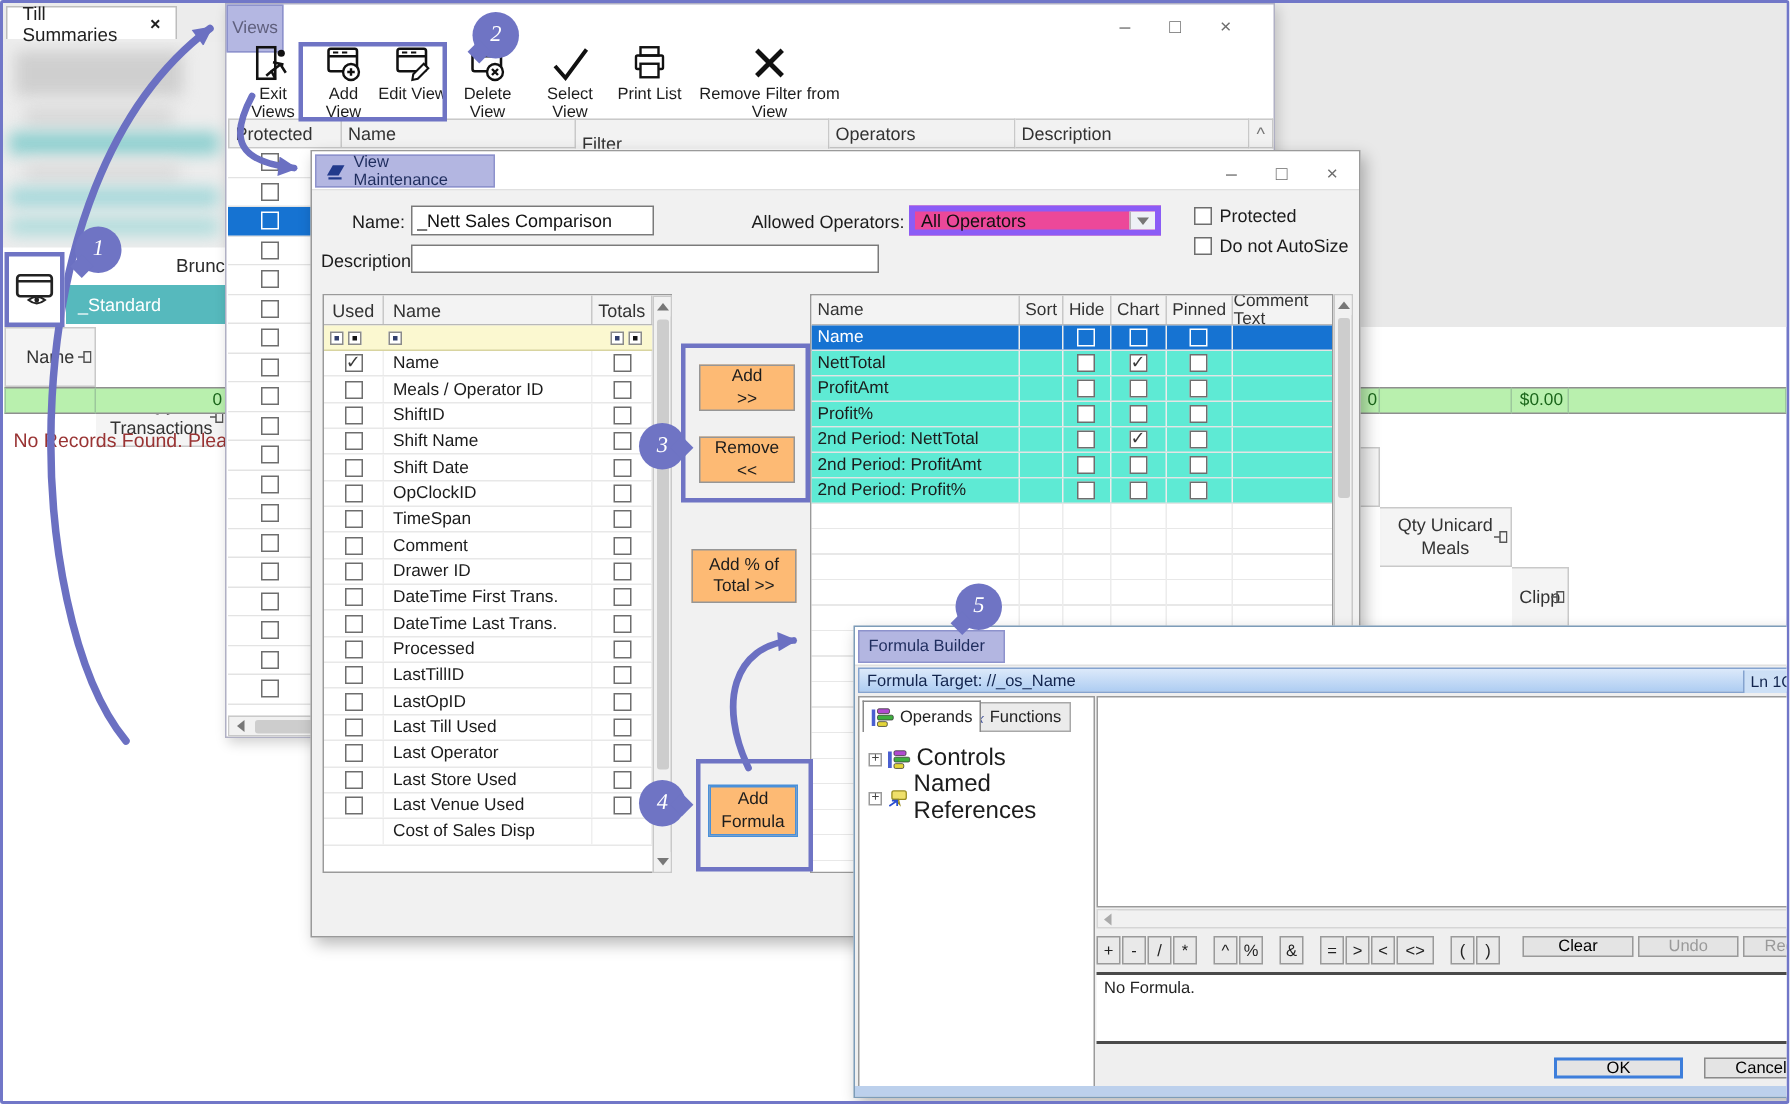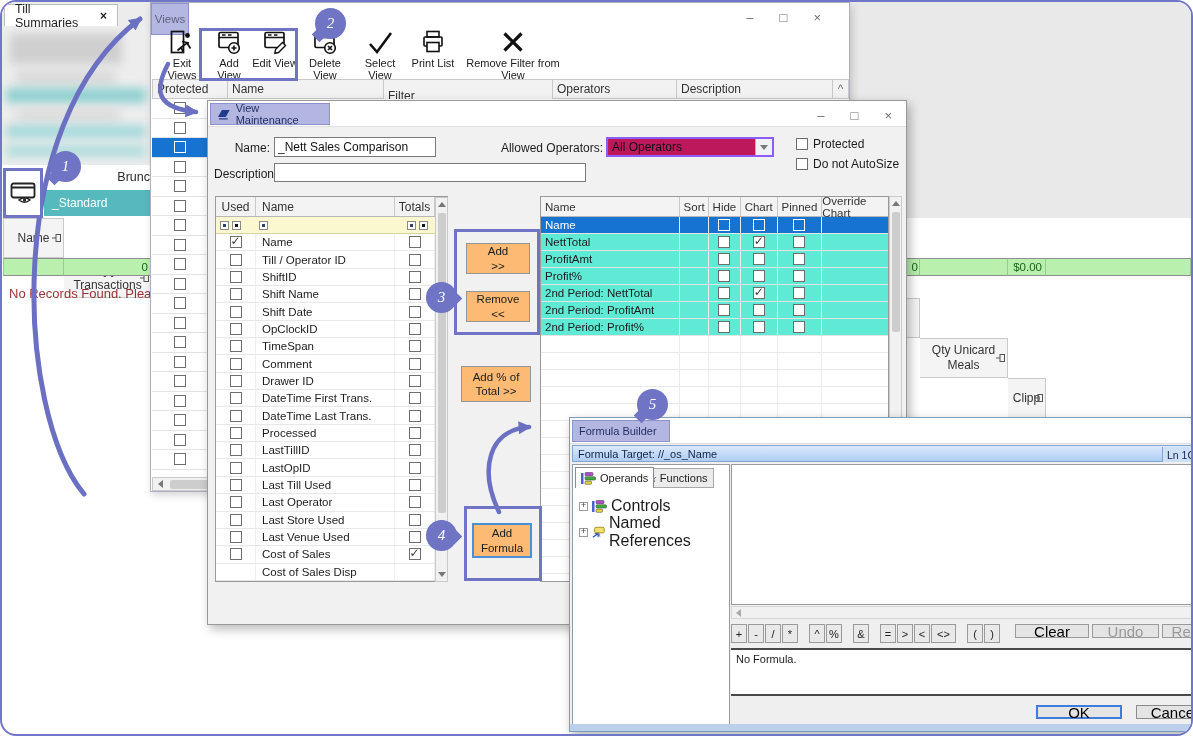--- a/index.html
+++ b/index.html
@@ -1,17 +1,17 @@
 <!DOCTYPE html>
 <html><head>
 <meta charset="utf-8">
 <style>
   html,body{margin:0;padding:0;background:#fff;}
   *{box-sizing:border-box;font-family:"Liberation Sans","DejaVu Sans",sans-serif;}
-  #screen{position:relative;width:1193px;height:736px;background:#fff;border:2px solid #7177c8;border-radius:16px;overflow:hidden;}
+  #screen{position:relative;width:1193px;height:736px;background:#fff;border:2px solid #7177c8;border-radius:2px;overflow:hidden;}
   .abs{position:absolute;}
   .txt{font-size:12px;color:#2b2b2b;}
 
   
   .cb{width:12px;height:12px;border:1px solid #6e6e6e;background:#fff;display:inline-block;position:relative;flex:none;}
   .cb.checked::after{content:"✓";position:absolute;left:0px;top:-3px;font-size:12px;color:#3a3a3a;}
   .cb.cb-white{border-color:#fff;background:transparent;}
   .ficon{width:9px;height:9px;border:1px solid #8a8a8a;background:#fff;display:inline-block;position:relative;}
   .ficon::after{content:"";position:absolute;inset:2px;background:#33406e;}
   .ficon.dark::after{background:#141414;}
@@ -45,21 +45,21 @@
   .prow{height:19.5px;border-bottom:1px solid #e3e3e3;display:flex;align-items:center;background:#fff;}
   .prow .cb{margin-left:22px;}
   .prow.sel{background:#1673d2;}
 
   
   #vm{background:#f1f1f1;border:1px solid #9a9a9a;box-shadow:3px 4px 10px rgba(0,0,0,.28);}
   .dlg-titlebar{position:absolute;left:0;top:0;right:0;height:26px;background:#fff;border-bottom:1px solid #e0e0e0;}
   .dlg-label{position:absolute;background:#b3b6e1;border:1px solid #8d92cc;color:#1f2d5e;font-size:11px;display:flex;align-items:center;gap:5px;padding:0 6px;}
   .fldlabel{font-size:12px;color:#1c1c1c;text-align:right;}
   .input{border:1px solid #7a7a7a;background:#fff;font-size:12px;padding:0 3px;color:#111;}
-  .dd{border:2px solid #8b5cf6;background:#be185d;display:flex;align-items:center;}
+  .dd{border:4px solid #8b5cf6;background:#ec4899;display:flex;align-items:center;}
   .dd .dd-val{flex:1;font-size:12px;padding-left:4px;color:#111;}
   .dd .dd-btn{width:17px;align-self:stretch;border-left:1px solid #b5b5b5;background:#eef1f6;display:flex;align-items:center;justify-content:center;}
   .cklabel{display:flex;align-items:center;gap:5px;font-size:12px;color:#1c1c1c;}
   .list{background:#fff;border:1px solid #9a9a9a;}
   .lh{background:#f3f3f3;border-bottom:1px solid #b8b8b8;display:flex;height:20px;font-size:12px;color:#333;}
   .lh span{border-right:1px solid #c8c8c8;display:flex;align-items:center;}
   .filterrow{background:#fbf8d0;border-bottom:1px solid #d8d4a0;display:flex;align-items:center;height:17px;}
   .frow{height:17.35px;border-bottom:1px solid #e8e8e8;display:flex;align-items:center;}
   .fcell{display:flex;align-items:center;height:100%;border-right:1px solid #efefef;}
   .fcell-used{width:40px;justify-content:center;}
@@ -88,21 +88,21 @@
   .pane{background:#fff;border:1px solid #9a9a9a;}
   .tabb{position:absolute;display:flex;align-items:center;gap:4px;font-size:11px;color:#222;padding:0 5px;}
   .tab-active{background:#fff;border:1px solid #8a8a8a;border-bottom:none;z-index:2;}
   .tab-idle{background:#ebebeb;border:1px solid #a8a8a8;}
   .treeitem{position:absolute;display:flex;align-items:center;gap:4px;font-size:16px;color:#1c1c1c;}
   .expander{width:9px;height:9px;border:1px solid #9a9a9a;background:#fff;position:relative;flex:none;}
   .expander::after{content:"+";position:absolute;left:1px;top:-3px;font-size:9px;color:#444;}
   .opbtn{width:16px;height:19px;border:1px solid #9a9a9a;background:#e9e9e9;font-size:11px;color:#222;display:flex;align-items:center;justify-content:center;padding:0;}
   .opbtn.wide{width:25px;}
   .opgap{width:9px;display:inline-block;}
-  .actbtn{position:absolute;height:14px;border:1px solid #9a9a9a;background:#e4e4e4;font-size:15px;display:flex;align-items:center;justify-content:center;}
+  .actbtn{position:absolute;height:14px;border:1px solid #9a9a9a;background:#e4e4e4;font-size:11px;display:flex;align-items:center;justify-content:center;}
   .actbtn.disabled{color:#9a9a9a;}
   .fxi{font-style:italic;font-family:"Liberation Serif","DejaVu Serif",serif;color:#44549c;font-size:12px;}
 
   
   .ann-box{position:absolute;border:3px solid #6f74c4;z-index:55;pointer-events:none;}
   .balloon{position:absolute;width:31px;height:31px;border-radius:50%;background:#6f74c4;color:#fff;display:flex;align-items:center;justify-content:center;font-size:15px;font-style:italic;font-family:"Liberation Serif","DejaVu Serif",serif;z-index:60;}
   .balloon::before{content:"";position:absolute;width:11px;height:11px;background:#6f74c4;transform:rotate(45deg);}
   .tail-bl::before{left:-1px;bottom:-1px;}
   .tail-r::before{right:-3px;top:11px;}
   #arrows{position:absolute;inset:0;z-index:50;pointer-events:none;}
@@ -383,21 +383,21 @@
             </span>
             <span class="fcell fcell-name">Name</span>
             <span class="fcell fcell-totals">
               <span class="cb"></span>
             </span>
           </div>
           <div class="frow">
             <span class="fcell fcell-used">
               <span class="cb"></span>
             </span>
-            <span class="fcell fcell-name">Till / Operator ID</span>
+            <span class="fcell fcell-name">Meals / Operator ID</span>
             <span class="fcell fcell-totals">
               <span class="cb"></span>
             </span>
           </div>
           <div class="frow">
             <span class="fcell fcell-used">
               <span class="cb"></span>
             </span>
             <span class="fcell fcell-name">ShiftID</span>
             <span class="fcell fcell-totals">
@@ -530,29 +530,20 @@
               <span class="cb"></span>
             </span>
           </div>
           <div class="frow">
             <span class="fcell fcell-used">
               <span class="cb"></span>
             </span>
             <span class="fcell fcell-name">Last Venue Used</span>
             <span class="fcell fcell-totals">
               <span class="cb"></span>
-            </span>
-          </div>
-          <div class="frow">
-            <span class="fcell fcell-used">
-              <span class="cb"></span>
-            </span>
-            <span class="fcell fcell-name">Cost of Sales</span>
-            <span class="fcell fcell-totals">
-              <span class="cb checked"></span>
             </span>
           </div>
           <div class="frow">
             <span class="fcell fcell-used"></span>
             <span class="fcell fcell-name">Cost of Sales Disp</span>
             <span class="fcell fcell-totals"></span>
           </div>
         </div>
       <div class="abs sbar" style="left:219px;top:0;width:13px;height:385px;">
         <span class="sbtn">
@@ -574,21 +565,21 @@
     <button class="midbtn" style="left:265px;top:423px;width:58px;height:33px;border:1px solid #4a90d9;outline:1px solid #4a90d9;">Add
 Formula</button>
 
     <div class="abs" style="left:332px;top:95px;width:349px;height:386px;border:1px solid #9a9a9a;background:#fff;overflow:hidden;">
       <div class="shdr">
         <span style="width:140px;justify-content:flex-start;padding-left:4px;">Name</span>
         <span style="width:29px;">Sort</span>
         <span style="width:32px;">Hide</span>
         <span style="width:37px;">Chart</span>
         <span style="width:45px;">Pinned</span>
-        <span style="width:66px;border-right:none;">Override Chart</span>
+        <span style="width:66px;border-right:none;">Comment Text</span>
       </div>
       <div>
           <div class="srow sel">
             <span class="scell scell-name">Name</span>
             <span class="scell scell-sort"></span>
             <span class="scell scell-hide">
               <span class="cb cb-white"></span>
             </span>
             <span class="scell scell-chart">
               <span class="cb cb-white"></span>

